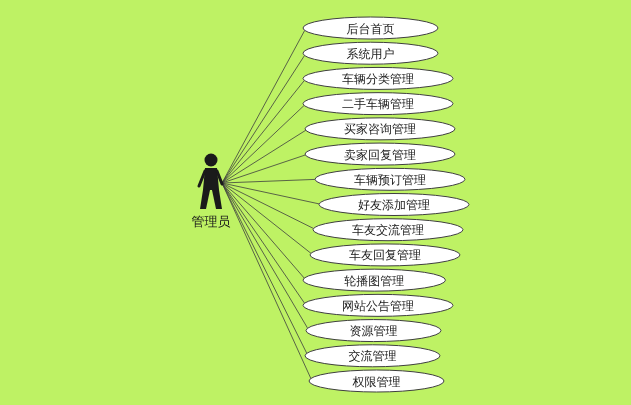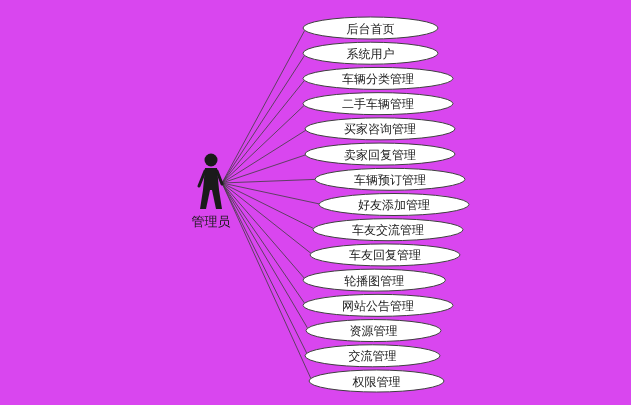--- a/index.html
+++ b/index.html
@@ -4,21 +4,21 @@
 <style>
   html, body {
     margin: 0;
     padding: 0;
     background: #ffffff;
   }
   .canvas {
     position: relative;
     width: 631px;
     height: 405px;
-    background: #d946ef;
+    background: #bef264;
     overflow: hidden;
     font-family: "DejaVu Sans", "Liberation Sans", sans-serif;
     text-align: right;
   }
   svg {
     display: block;
   }
   svg text.uc-label {
     font-size: 12px;
     fill: #1a1a1a;

